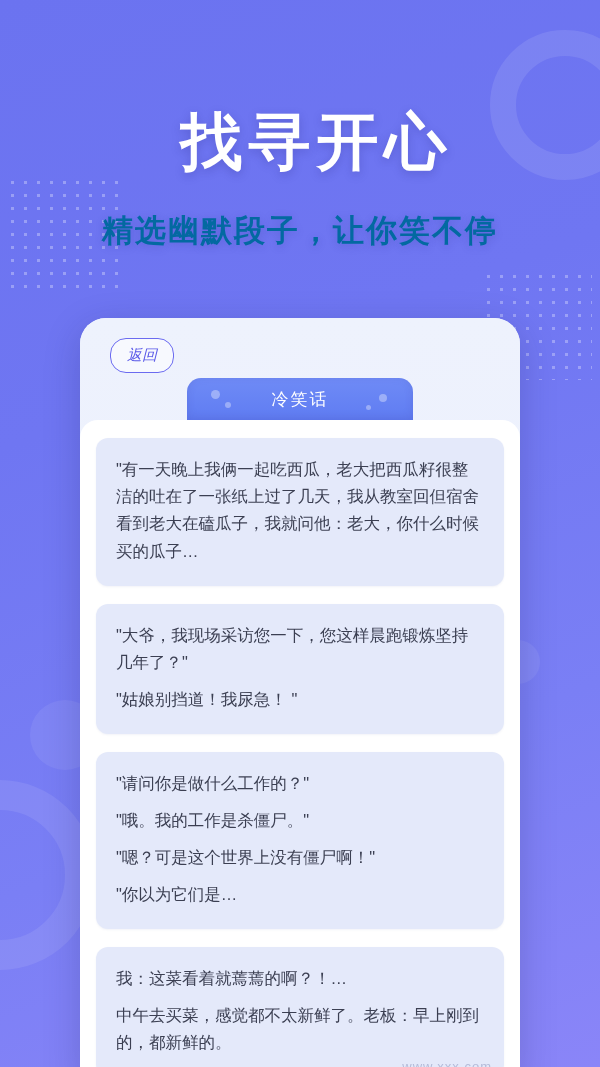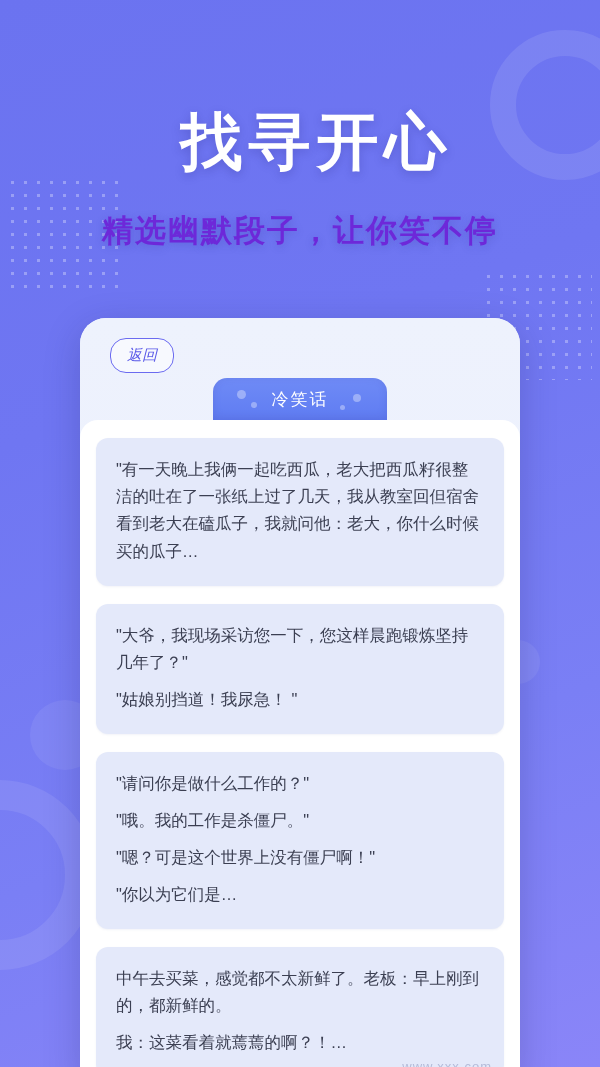--- a/index.html
+++ b/index.html
@@ -51,21 +51,21 @@
     color: #ffffff;
     letter-spacing: 6px;
     line-height: 1.1;
     text-shadow: 0 3px 10px rgba(40,40,130,0.25);
     padding-left: 33px;
   }
   .subheadline {
     margin-top: 34px;
     font-size: 31px;
     font-weight: bold;
-    color: #6d28d9;
+    color: #0369a1;
     letter-spacing: 2px;
     text-shadow: 0 2px 8px rgba(40,40,130,0.22);
   }
 
   
   .phone {
     position: absolute;
     left: 80px; top: 318px;
     width: 440px; height: 760px;
     background: #eef1fb;
@@ -105,21 +105,21 @@
   .tab-bar {
     position: absolute;
     left: 0; right: 0; top: 60px;
     height: 42px;
     z-index: 4;
   }
   .tab {
     position: absolute;
     left: 50%;
     transform: translateX(-50%);
-    width: 174px; height: 42px;
+    width: 226px; height: 42px;
     background: linear-gradient(180deg, #6f8bf6 0%, #5f7cf2 100%);
     border-radius: 14px 14px 0 0;
     color: #ffffff;
     font-size: 17px;
     display: flex;
     align-items: center;
     justify-content: center;
     letter-spacing: 2px;
     box-shadow: 0 -2px 8px rgba(60,60,160,0.18) inset;
     font-family: Liberation Mono, monospace;
@@ -210,21 +210,21 @@
       </div>
 
       <div class="joke-card">
         <p>"请问你是做什么工作的？"</p>
         <p>"哦。我的工作是杀僵尸。"</p>
         <p>"嗯？可是这个世界上没有僵尸啊！"</p>
         <p>"你以为它们是…</p>
       </div>
 
       <div class="joke-card">
+        <p>我：这菜看着就蔫蔫的啊？！…</p>
         <p>中午去买菜，感觉都不太新鲜了。老板：早上刚到的，都新鲜的。</p>
-        <p>我：这菜看着就蔫蔫的啊？！…</p>
       </div>
 
     </div>
 
     <div class="watermark">www.xxx.com</div>
   </div>
 </div>
 
 </body></html>

